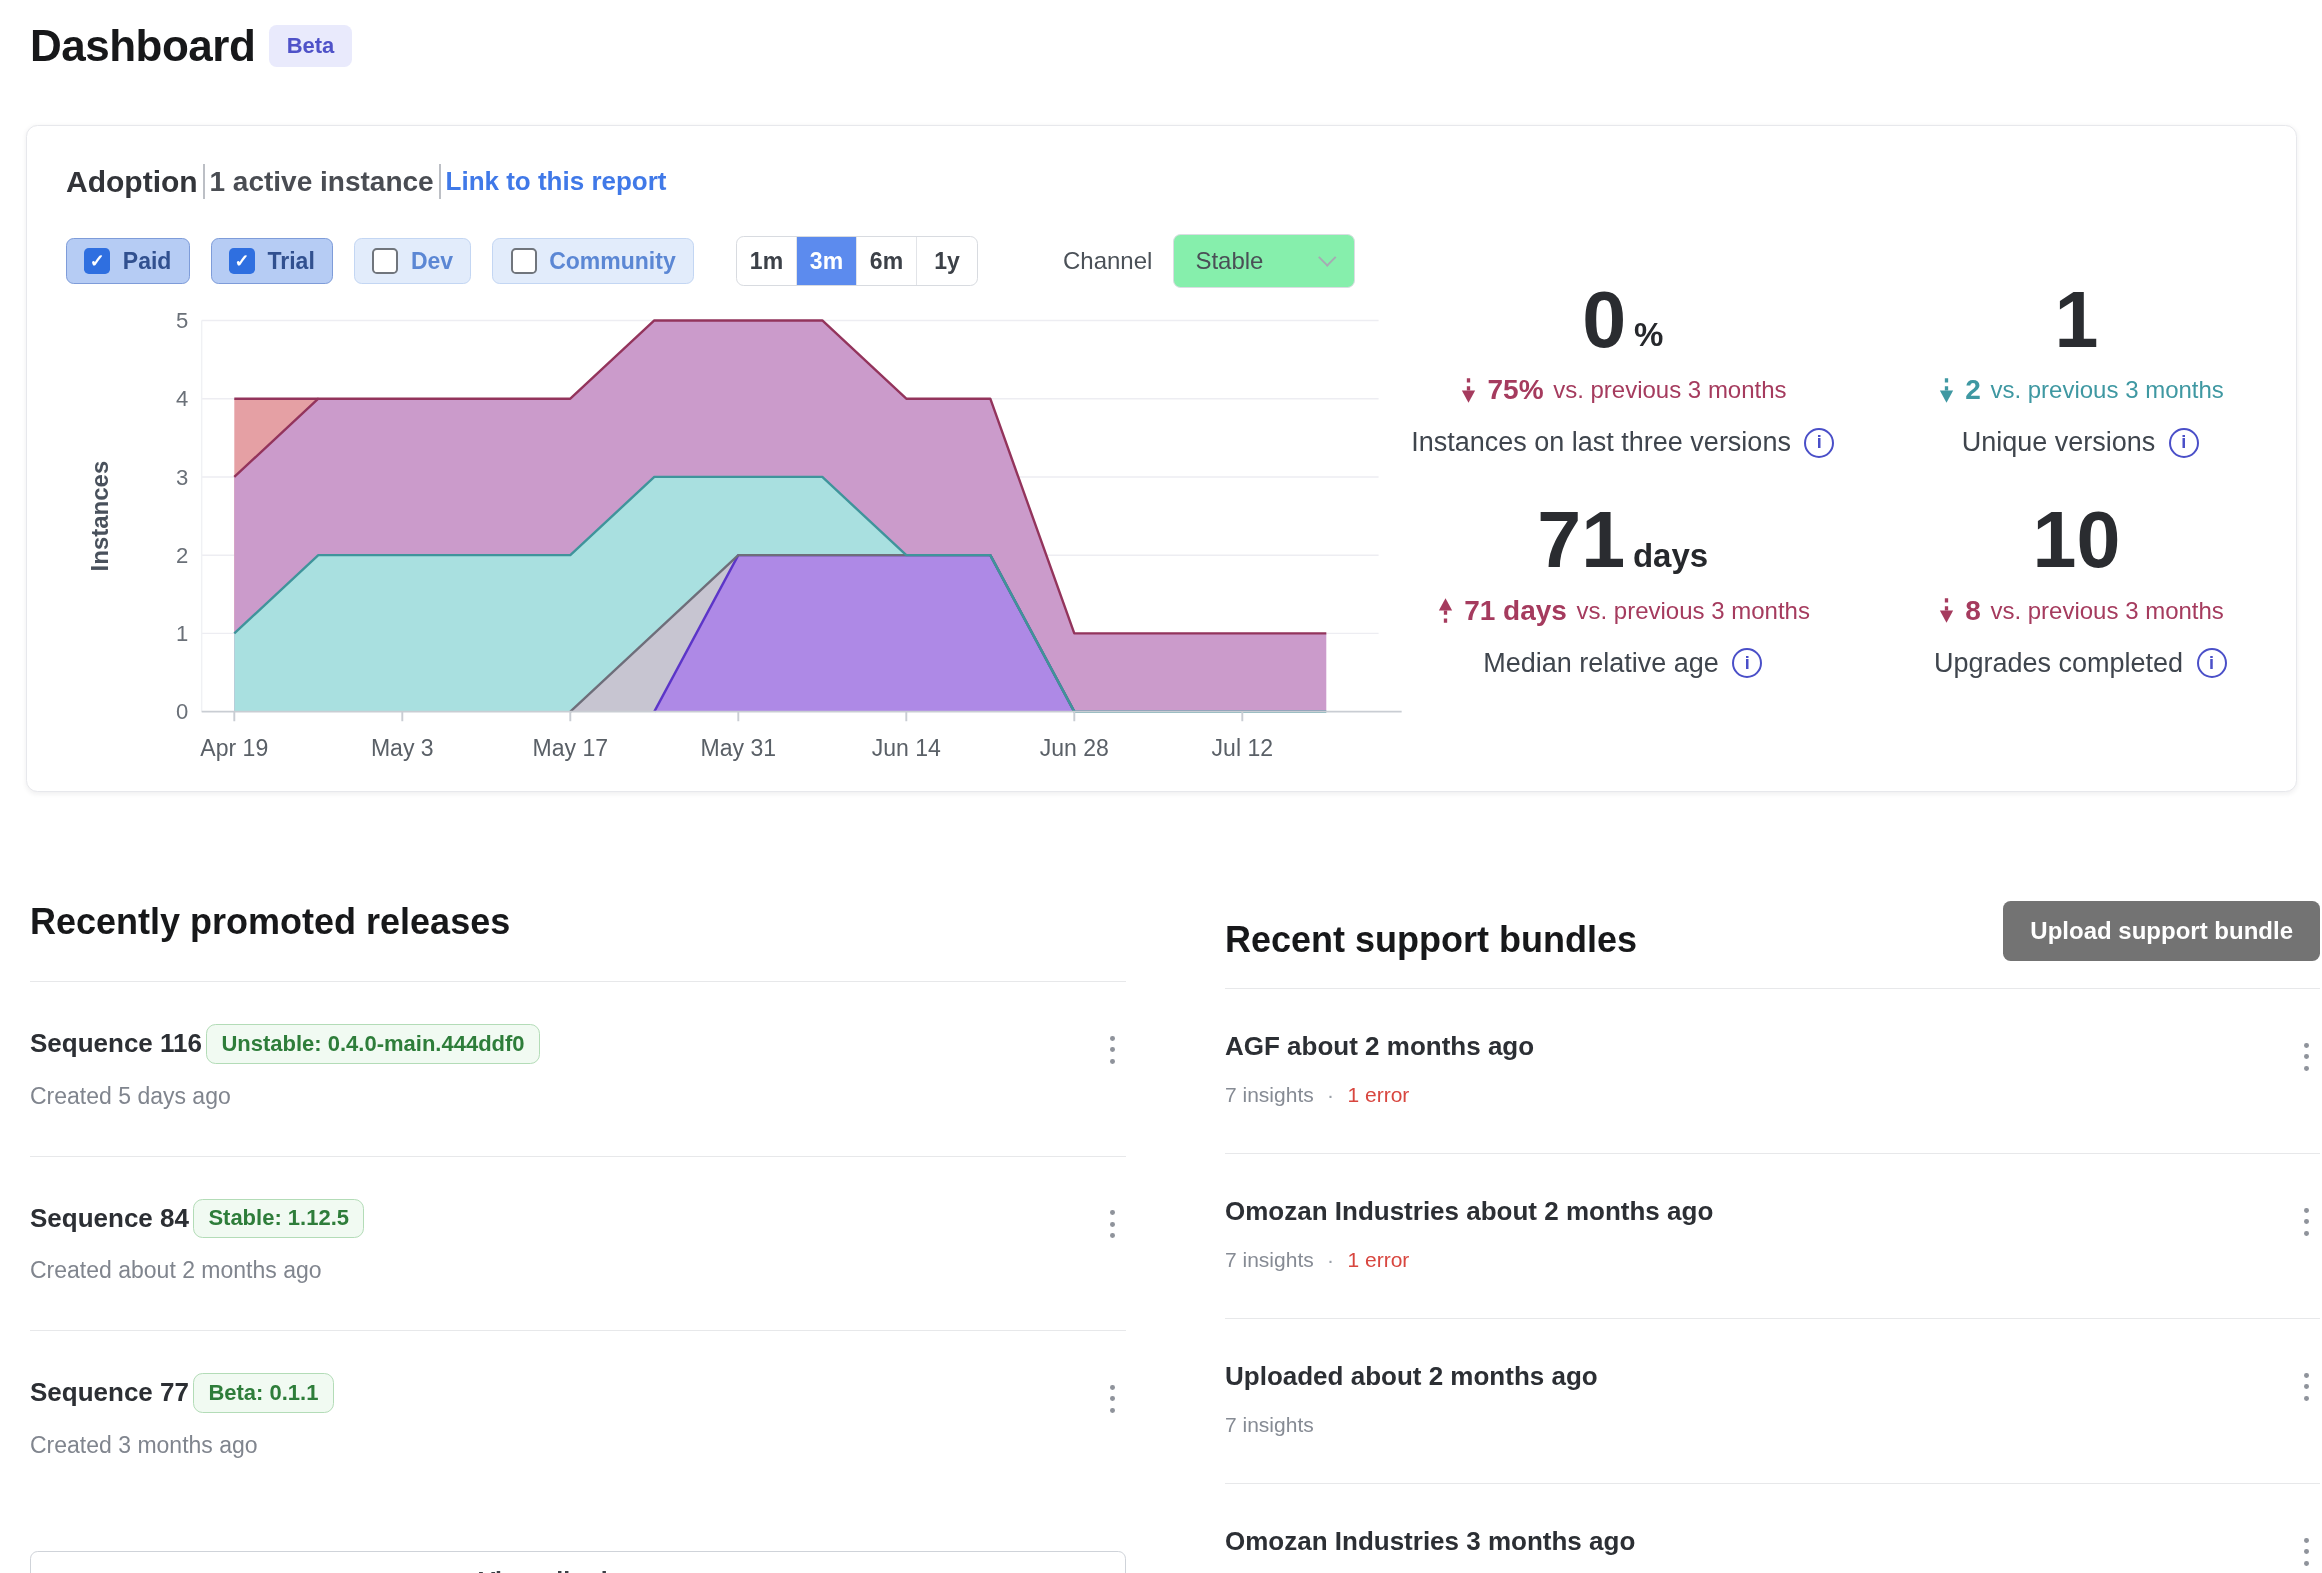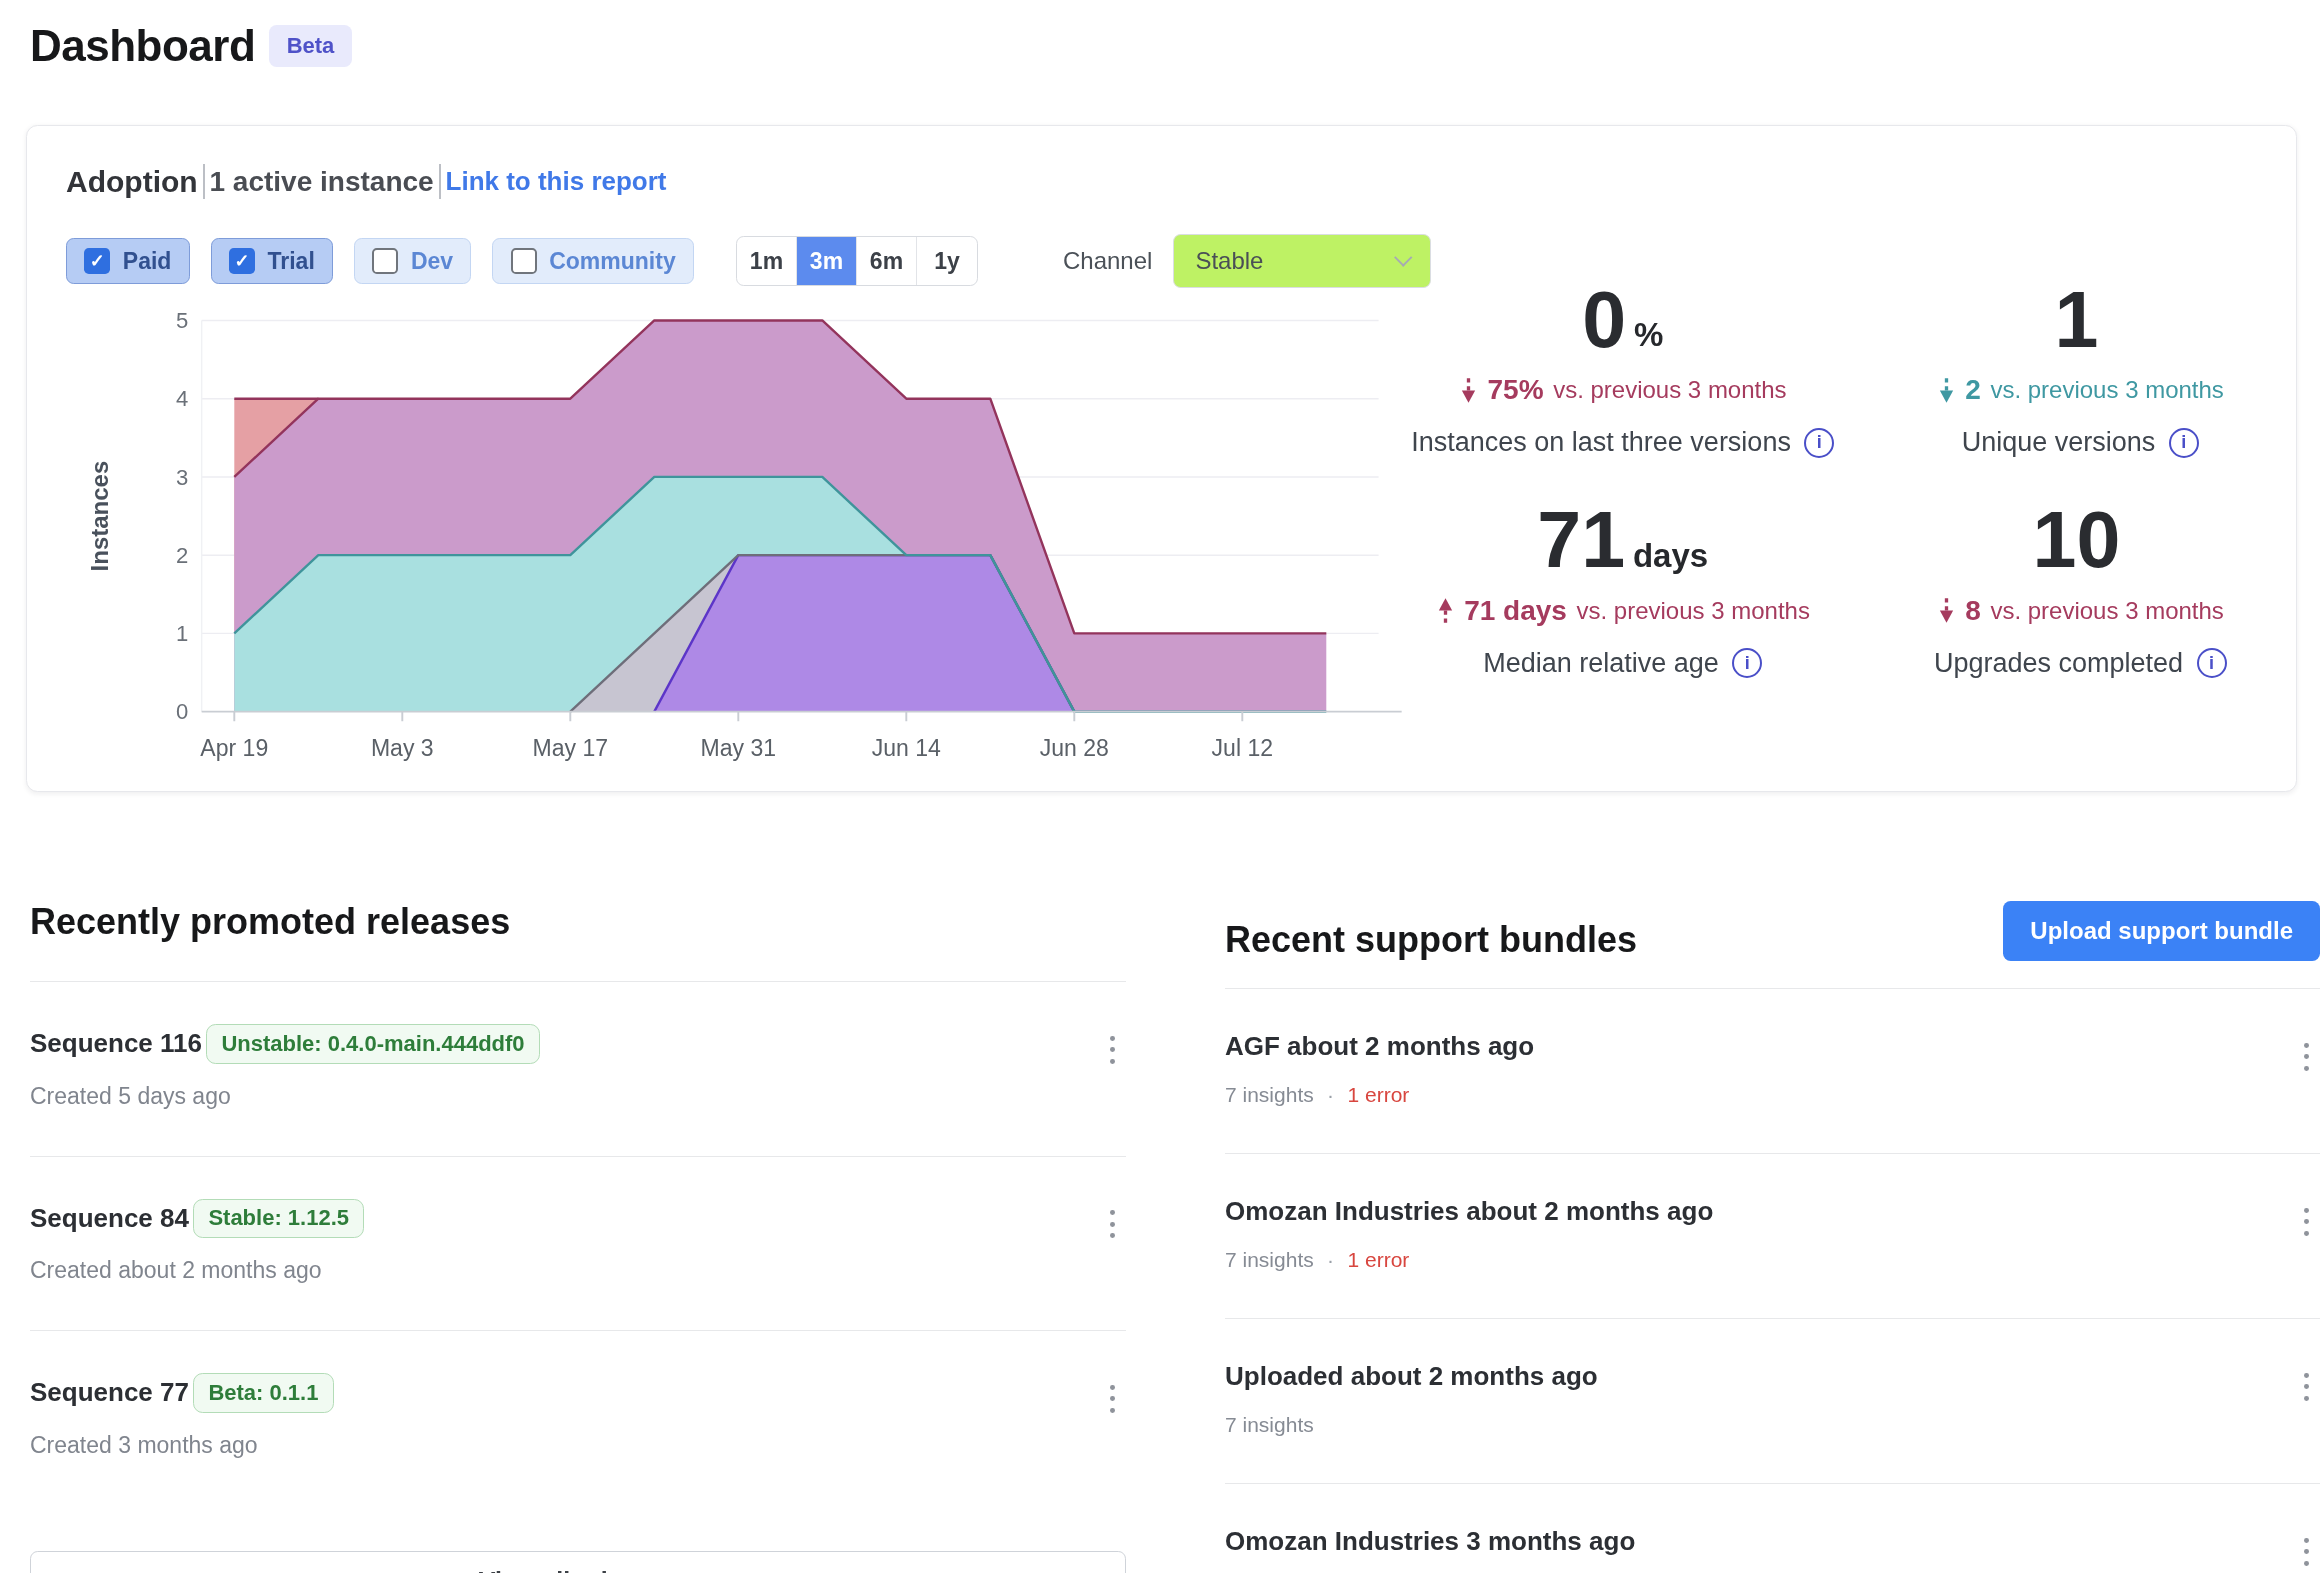--- a/index.html
+++ b/index.html
@@ -26,21 +26,21 @@
   .box{width:26px;height:26px;border-radius:4.8px;display:flex;align-items:center;justify-content:center}
   .chip.on .box{background:#2f6fe0;color:#fff;font-size:18px;font-weight:700}
   .chip.off .box{background:#fff;border:2.9px solid #70757c;color:transparent}
 
   .seg{display:inline-flex;border:1.9px solid #d8dbe0;border-radius:7.7px;overflow:hidden;background:#fff;margin-left:21px}
   .seg span{min-width:60px;padding:10.6px 9.6px;text-align:center;font-size:23px;font-weight:600;color:#3c4148;border-right:1.9px solid #e2e4e8;cursor:pointer}
   .seg span:last-child{border-right:none}
   .seg .sel{background:#5c8bee;color:#fff}
 
   .channel-label{font-size:24px;color:#4b5158;margin-left:85px}
-  .select{display:inline-flex;align-items:center;justify-content:space-between;width:258px;height:54px;border:1.9px solid #dadde2;border-radius:7.7px;padding:0 21px;font-size:24px;color:#4a4f56;cursor:pointer;margin-left:21px;background:#bef264}
+  .select{display:inline-flex;align-items:center;justify-content:space-between;width:182px;height:54px;border:1.9px solid #dadde2;border-radius:7.7px;padding:0 21px;font-size:24px;color:#4a4f56;cursor:pointer;margin-left:21px;background:#86efac}
   .chev{width:12.5px;height:12.5px;border-right:2.9px solid #a6abb3;border-bottom:2.9px solid #a6abb3;transform:rotate(45deg);margin-top:-6.7px}
 
   .chart-wrap{position:absolute;left:34px;top:181px}
 
   
   .stats{position:absolute;left:1367px;top:154px;width:915px;display:grid;grid-template-columns:1fr 1fr;row-gap:42px}
   .stat{text-align:center}
   .stat-value{display:flex;justify-content:center;align-items:flex-end;line-height:1}
   .stat-num{font-size:79px;font-weight:800;color:#2a2c30}
   .stat-suffix{font-size:33px;font-weight:700;color:#26282c;margin-left:7.7px;padding-bottom:7.7px}
@@ -61,21 +61,21 @@
   .row{position:relative;padding:42px 0 46px;border-bottom:1px solid #e7e8ea}
   .row.last{border-bottom:none}
   .row-title-line{display:flex;align-items:center;gap:4px}
   .row-title{font-size:26px;font-weight:700;color:#2c2f34}
   .release-badge{font-size:22px;font-weight:600;color:#2e7d3a;background:#f1faf2;border:1px solid #b3dcb7;padding:5.8px 14.4px;border-radius:9.6px}
   .row-sub{margin-top:19px;font-size:23px;color:#80858e}
   .kebab{position:absolute;right:7.7px;top:50px;display:flex;flex-direction:column;gap:6.7px;cursor:pointer;padding:3.8px}
   .kebab i{width:4.8px;height:4.8px;border-radius:50%;background:#8f939b}
   .view-all{margin-top:46px;width:100%;height:61px;background:#fff;border:1px solid #cfd3d9;border-radius:7.7px;font-size:25px;font-weight:600;color:#3c4046;cursor:pointer;font-family:"Liberation Sans",sans-serif}
   .right-head{display:flex;align-items:flex-end;justify-content:space-between}
-  .upload-btn{height:60px;padding:0 27px;background:#3b82f6;border:none;border-radius:7.7px;color:#fff;font-size:24px;font-weight:600;cursor:pointer;font-family:"Liberation Sans",sans-serif}
+  .upload-btn{height:60px;padding:0 27px;background:#737373;border:none;border-radius:7.7px;color:#fff;font-size:24px;font-weight:600;cursor:pointer;font-family:"Liberation Sans",sans-serif}
   .meta-line{margin-top:21px;display:flex;align-items:center;gap:13.4px;font-size:21px}
   .insights{color:#868b94}
   .dot-sep{color:#9aa0a8}
   .errors{color:#d8463f}
 </style>
 </head>
 <body>
 
 <div class="page-header">
   <div class="page-title">Dashboard</div>

